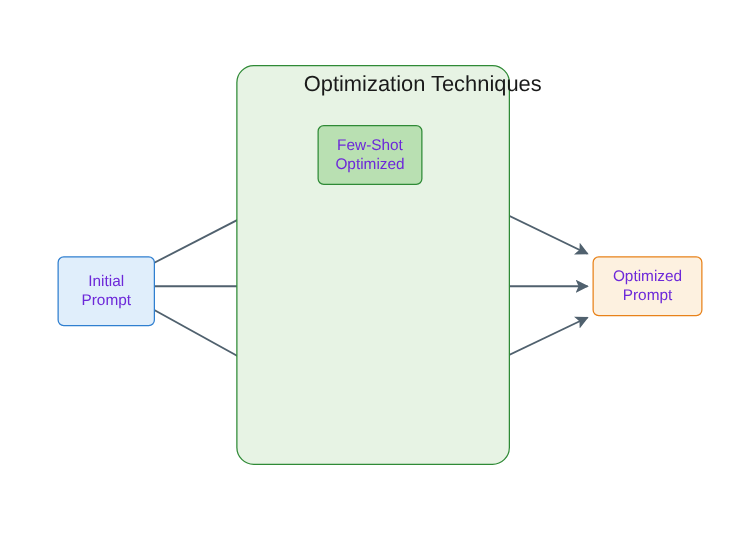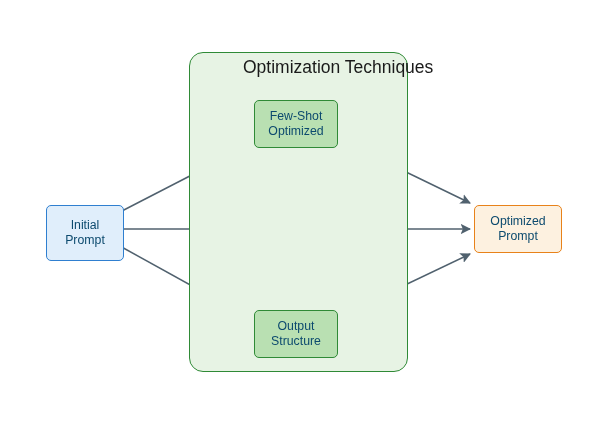--- a/index.html
+++ b/index.html
@@ -41,21 +41,21 @@
     white-space: nowrap;
   }
   .node {
     position: absolute;
     box-sizing: border-box;
     display: flex;
     align-items: center;
     justify-content: center;
     text-align: center;
     border-radius: 5px;
-    color: #0c4a6e;
+    color: #6d28d9;
     font-size: 12.3px;
     line-height: 14.6px;
   }
   .node-tech {
     border: 1.7px solid #2f8a36;
     background: #b9e0b2;
   }
   .node-start {
     border: 1.7px solid #2f7fd0;
     background: #e0eefb;
@@ -103,26 +103,20 @@
   </div>
 
   <div class="node node-tech" style="left:254px; top:100px; width:84px; height:48px;">
     <div>
       <span class="node-label">Few-Shot</span>
       <span class="node-label">Optimized</span>
     </div>
   </div>
 
 
-  <div class="node node-tech" style="left:254px; top:310px; width:84px; height:48px;">
-    <div>
-      <span class="node-label">Output</span>
-      <span class="node-label">Structure</span>
-    </div>
-  </div>
 
   <div class="node node-end" style="left:474px; top:205px; width:88px; height:48px;">
     <div>
       <span class="node-label">Optimized</span>
       <span class="node-label">Prompt</span>
     </div>
   </div>
 
 </div>
 

